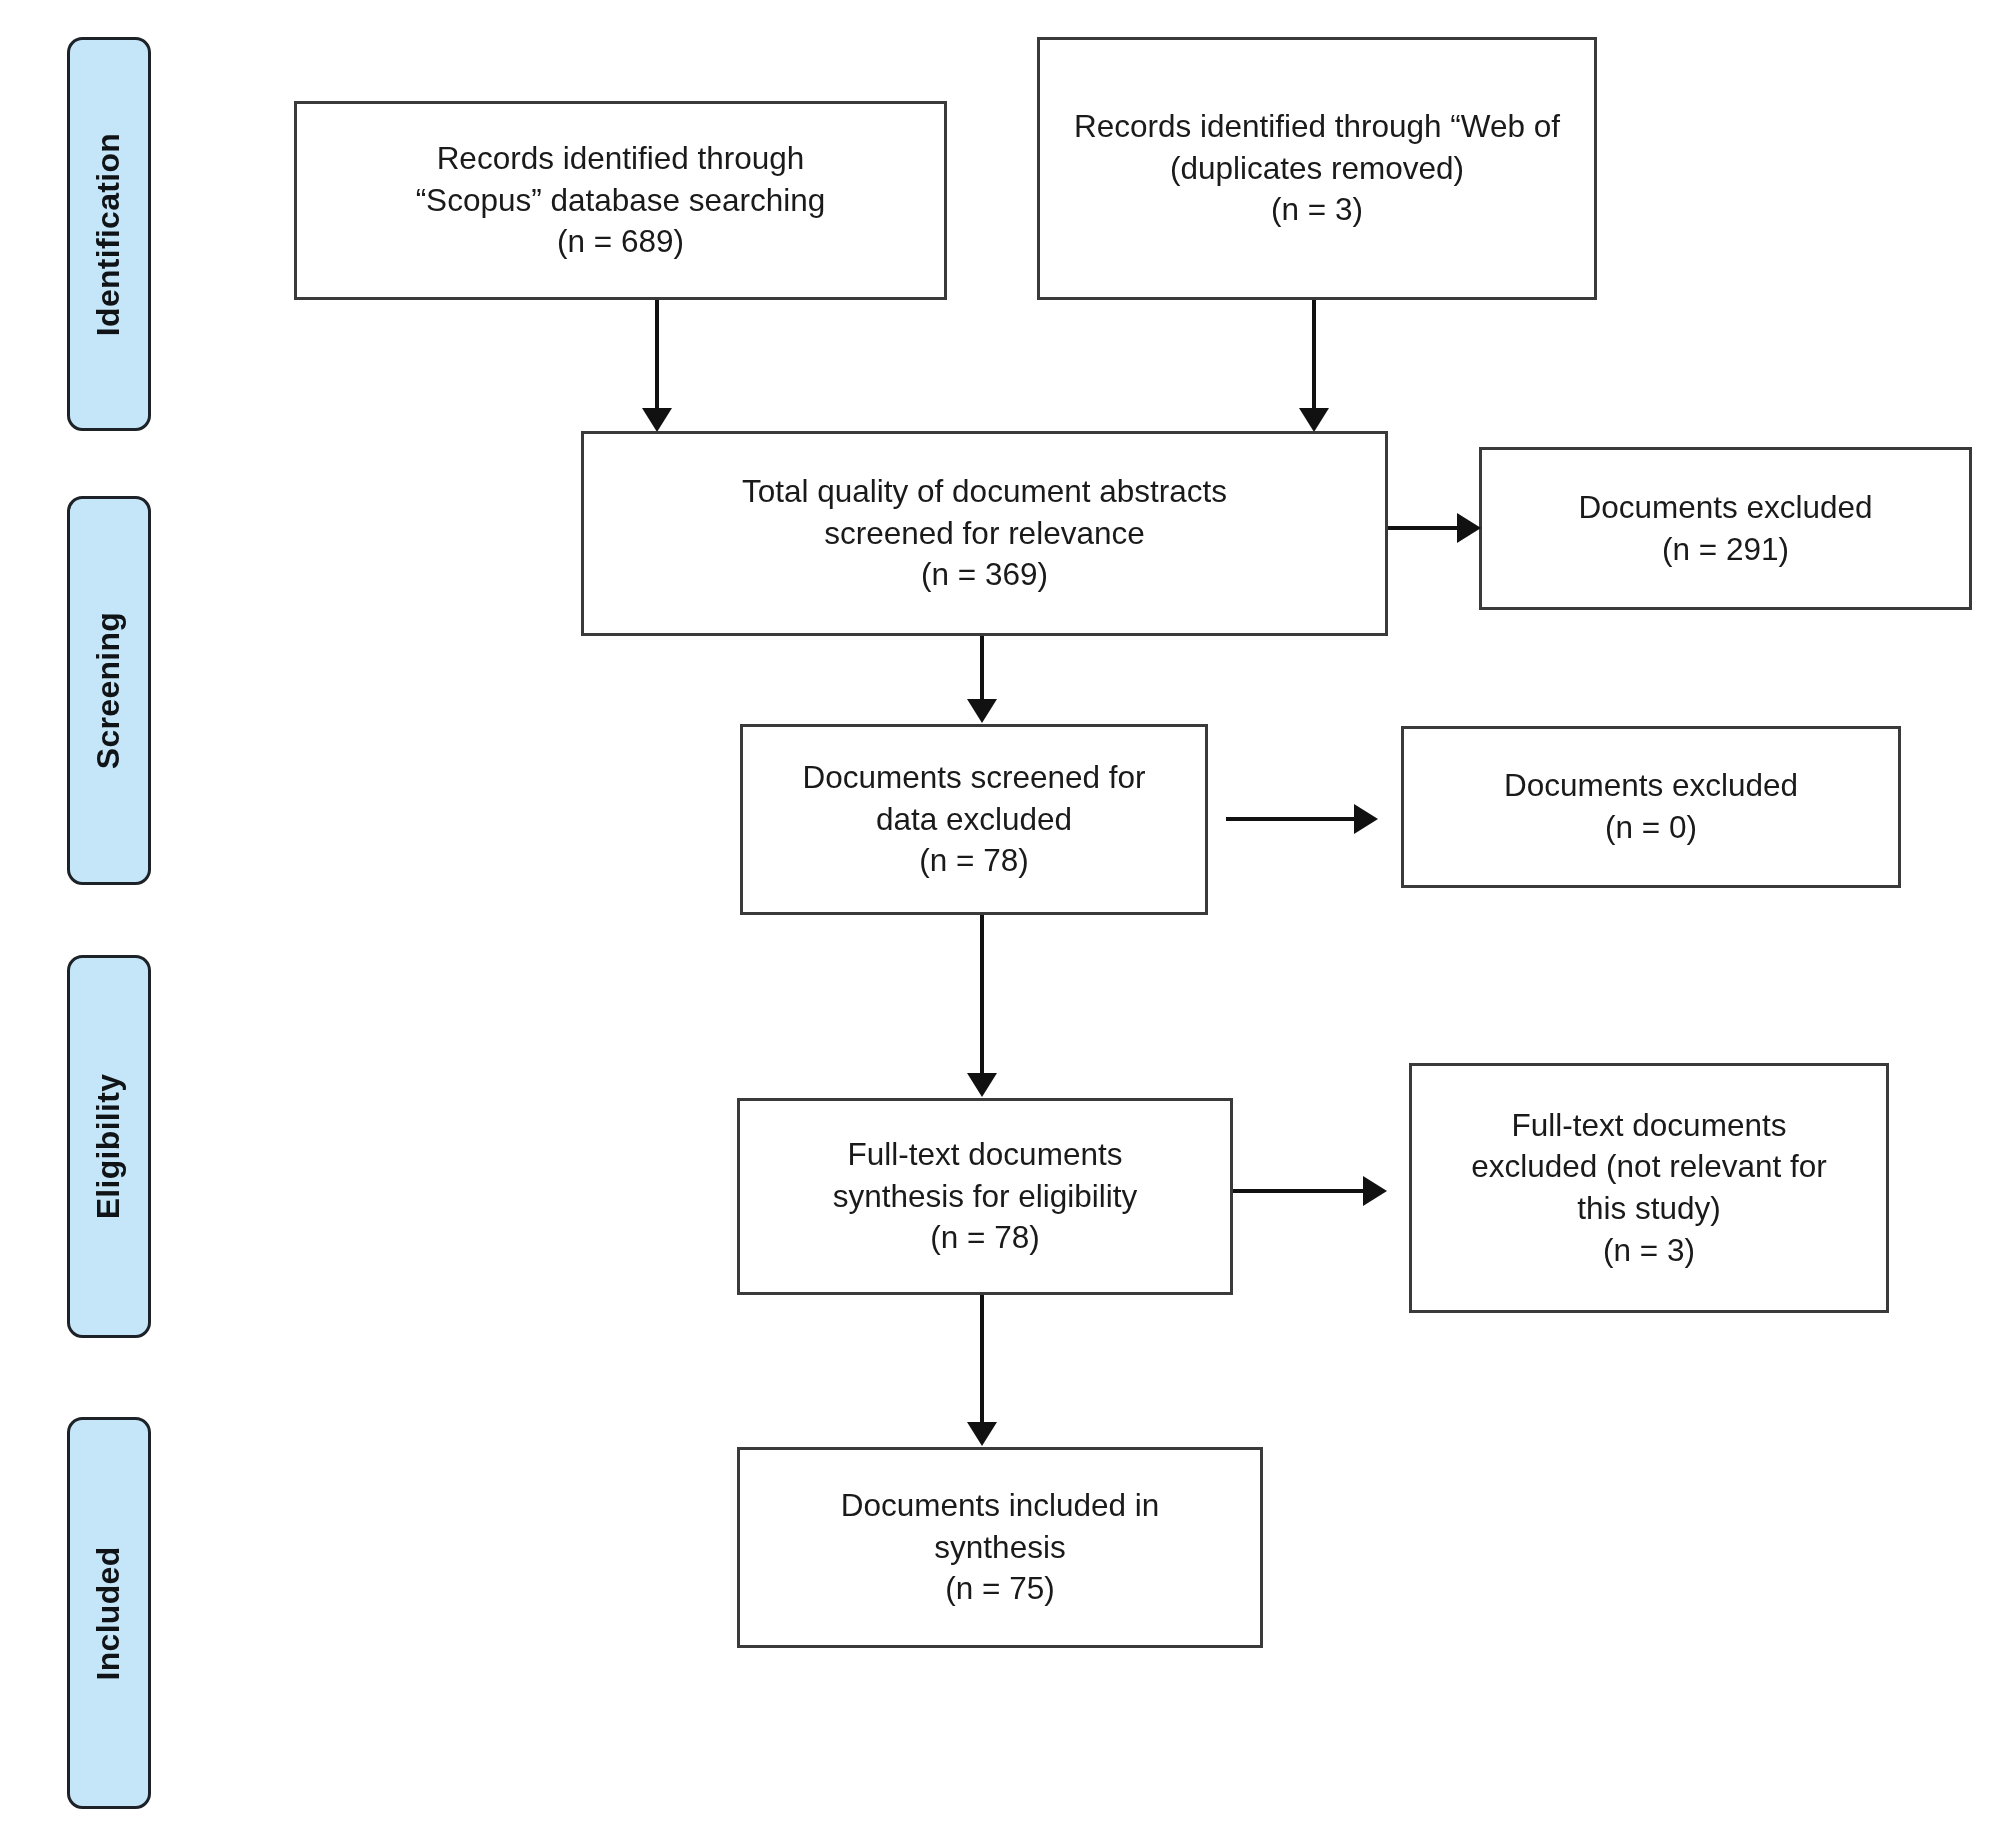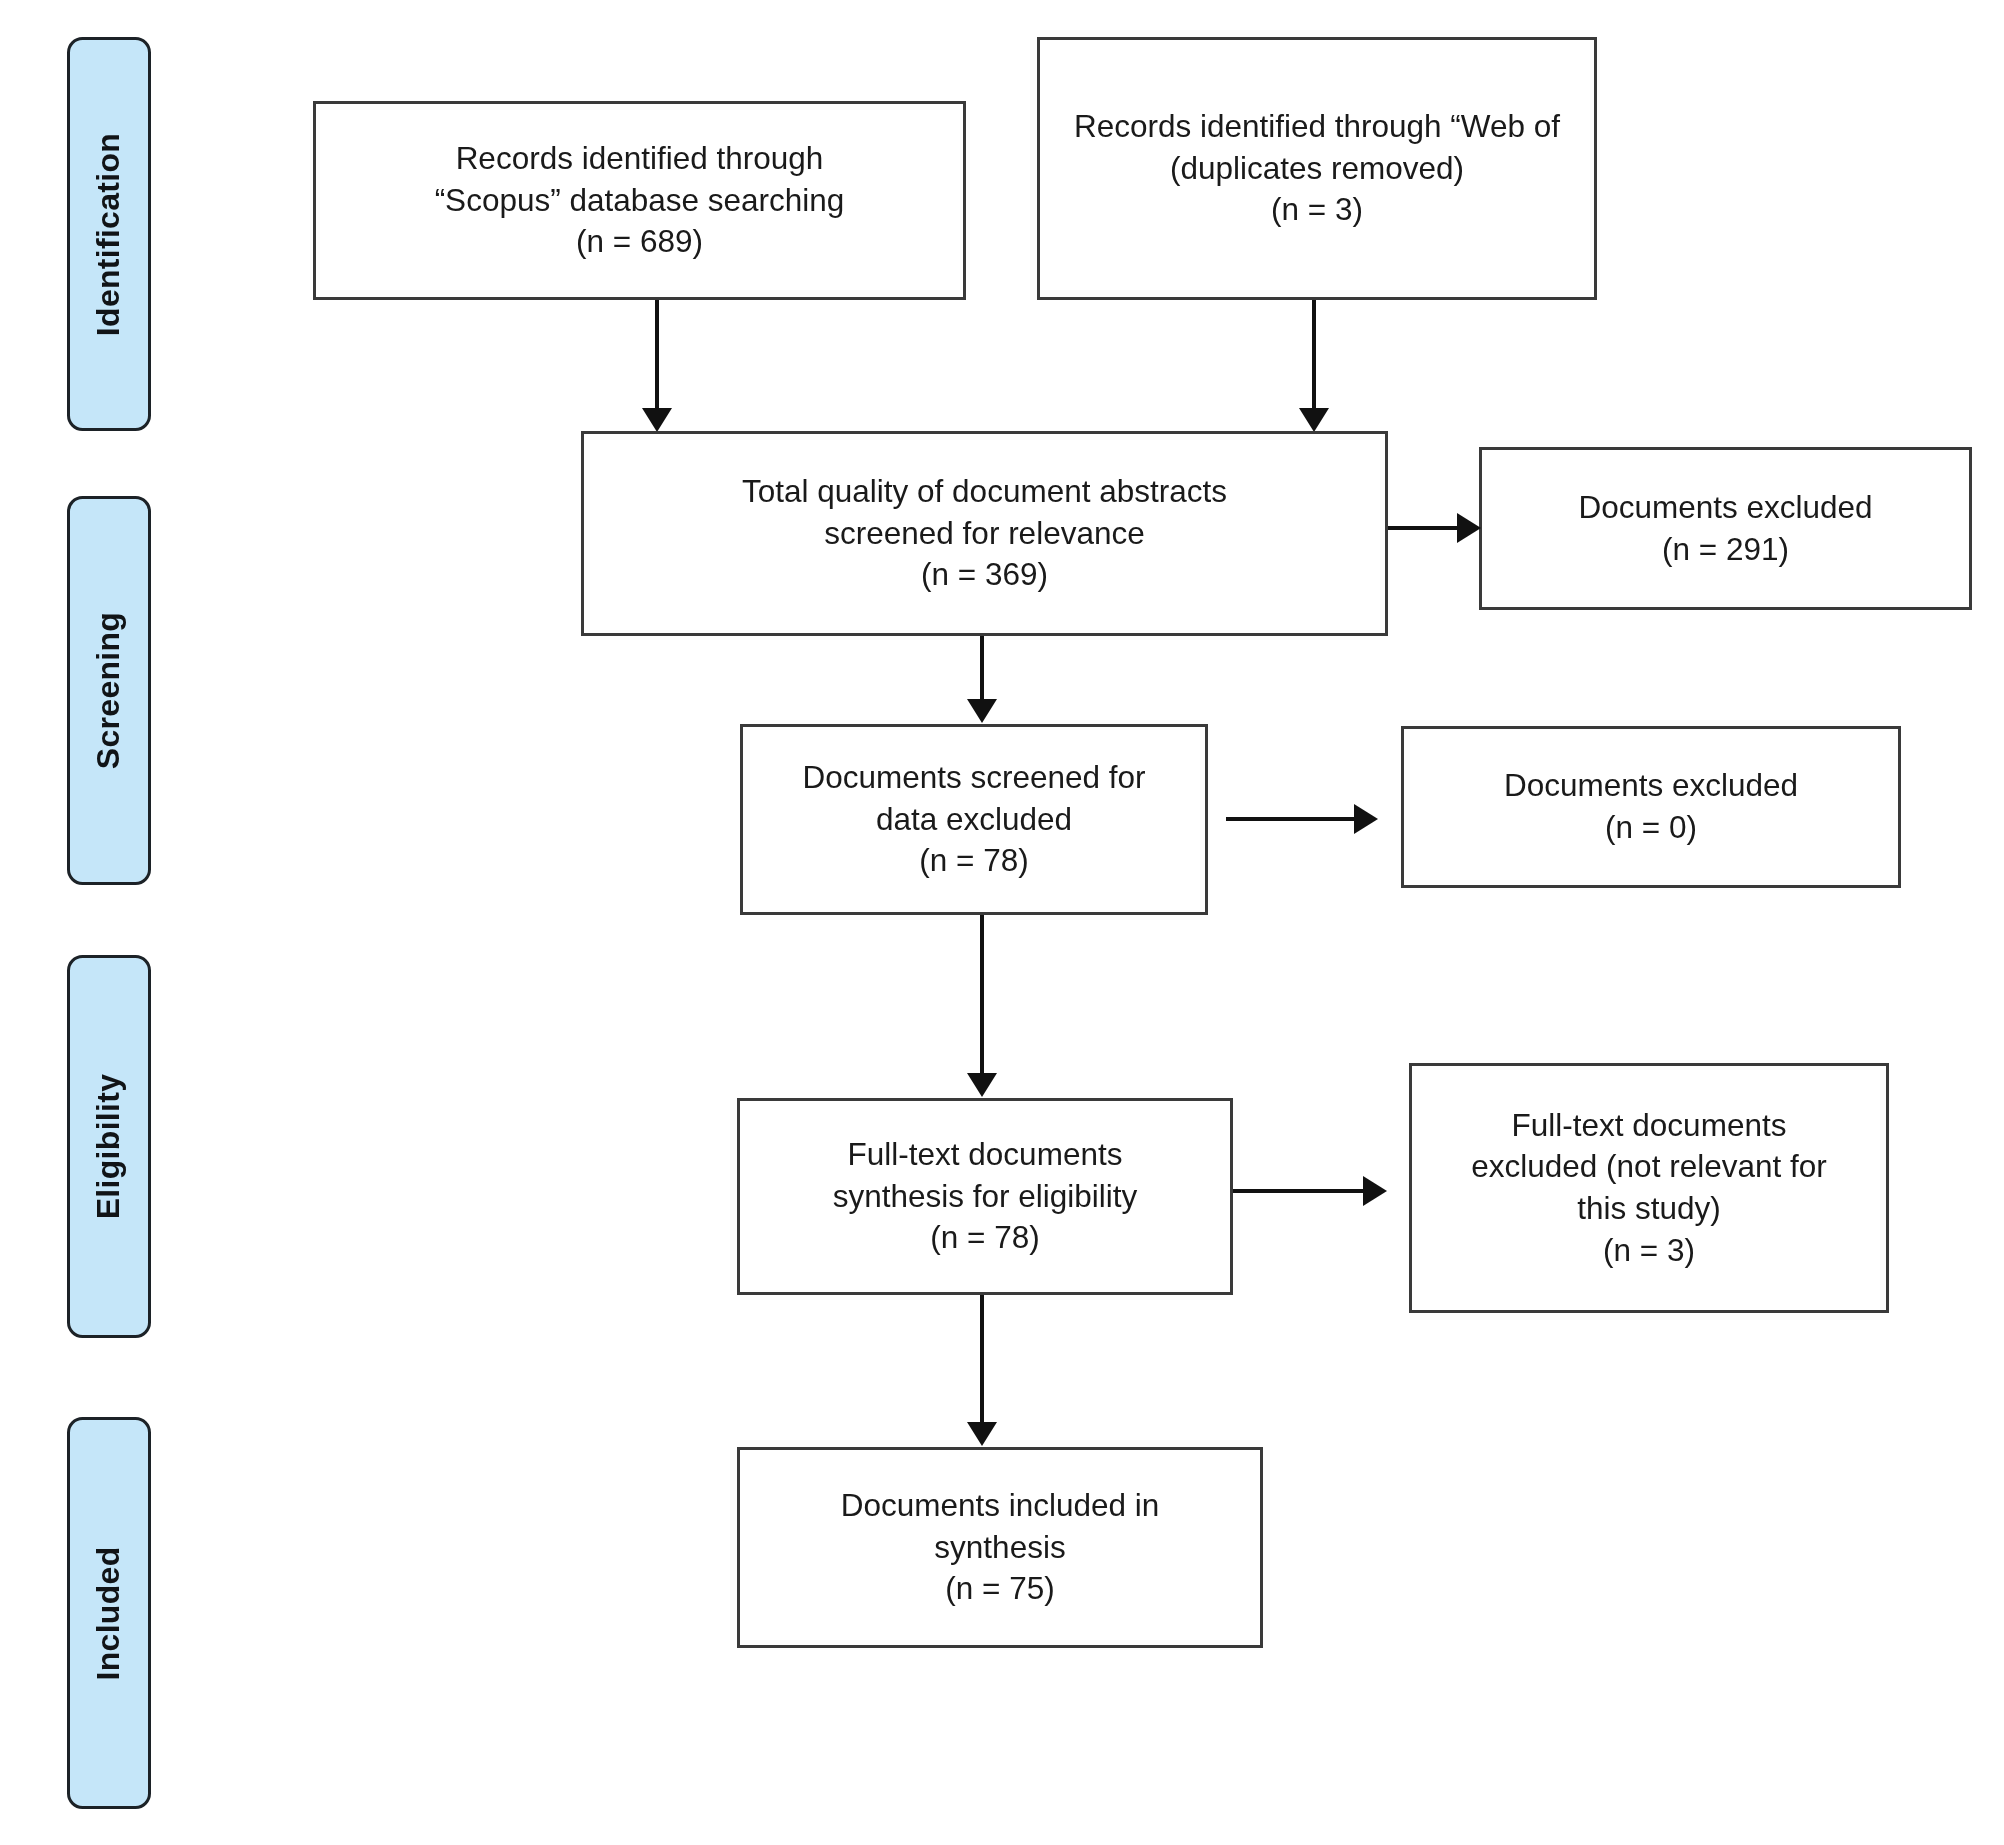--- a/index.html
+++ b/index.html
@@ -101,21 +101,21 @@
   </div>
 
   <div class="stage-pill" style="top:955px;height:383px;">
     <span class="stage-pill-label">Eligibility</span>
   </div>
 
   <div class="stage-pill" style="top:1417px;height:392px;">
     <span class="stage-pill-label">Included</span>
   </div>
 
-  <div class="flow-box" style="left:294px;top:101px;width:653px;height:199px;margin-left:19px;">
+  <div class="flow-box" style="left:294px;top:101px;width:653px;height:199px;">
     <span class="line">Records identified through</span>
     <span class="line">“Scopus” database searching</span>
     <span class="line">(n = 689)</span>
   </div>
 
   <div class="flow-box" style="left:1037px;top:37px;width:560px;height:263px;">
     <span class="line">Records identified through “Web of</span>
     <span class="line">(duplicates removed)</span>
     <span class="line">(n = 3)</span>
   </div>

